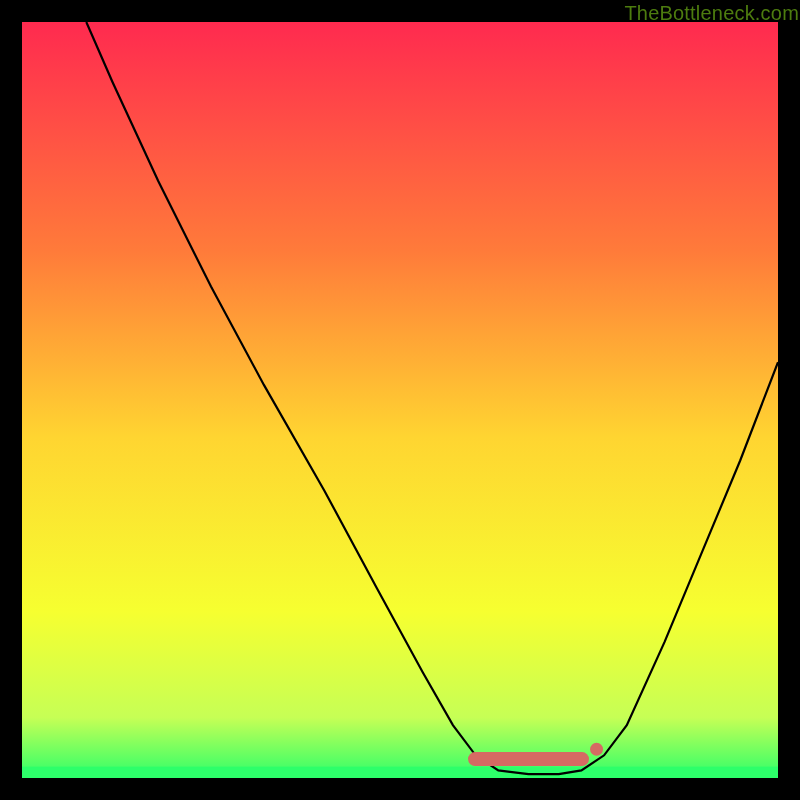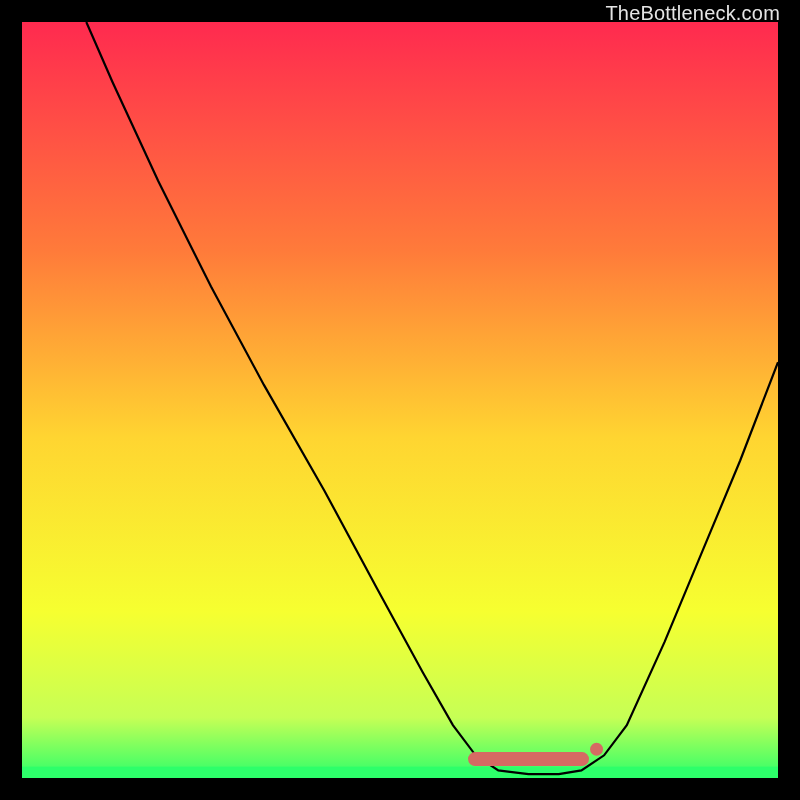--- a/index.html
+++ b/index.html
@@ -7,22 +7,22 @@
     padding: 0;
     width: 800px;
     height: 800px;
     background: #000;
     position: relative;
     font-family: Arial, Helvetica, sans-serif;
   }
   .watermark {
     position: absolute;
     top: 2px;
-    right: 20px;
-    color: #e5e5e5;
+    right: 1px;
+    color: #4d7c0f;
     font-size: 20px;
     font-weight: 500;
     letter-spacing: 0.2px;
     z-index: 10;
   }
   .plot-area {
     position: absolute;
     left: 22px;
     top: 22px;
     width: 756px;

